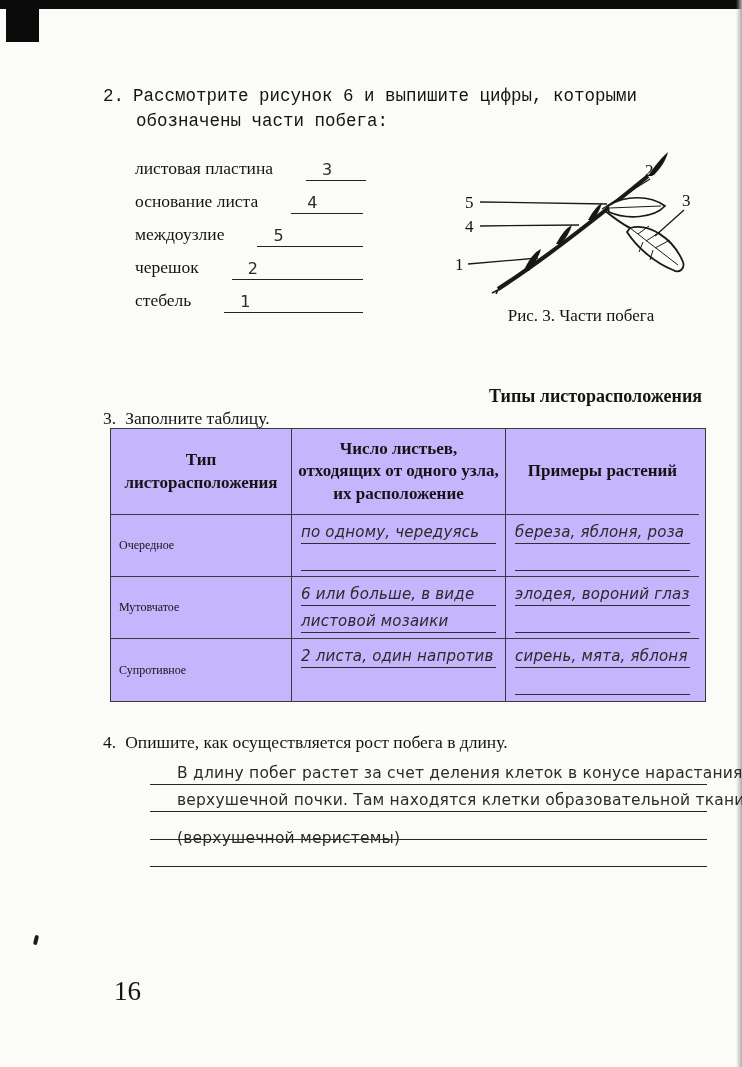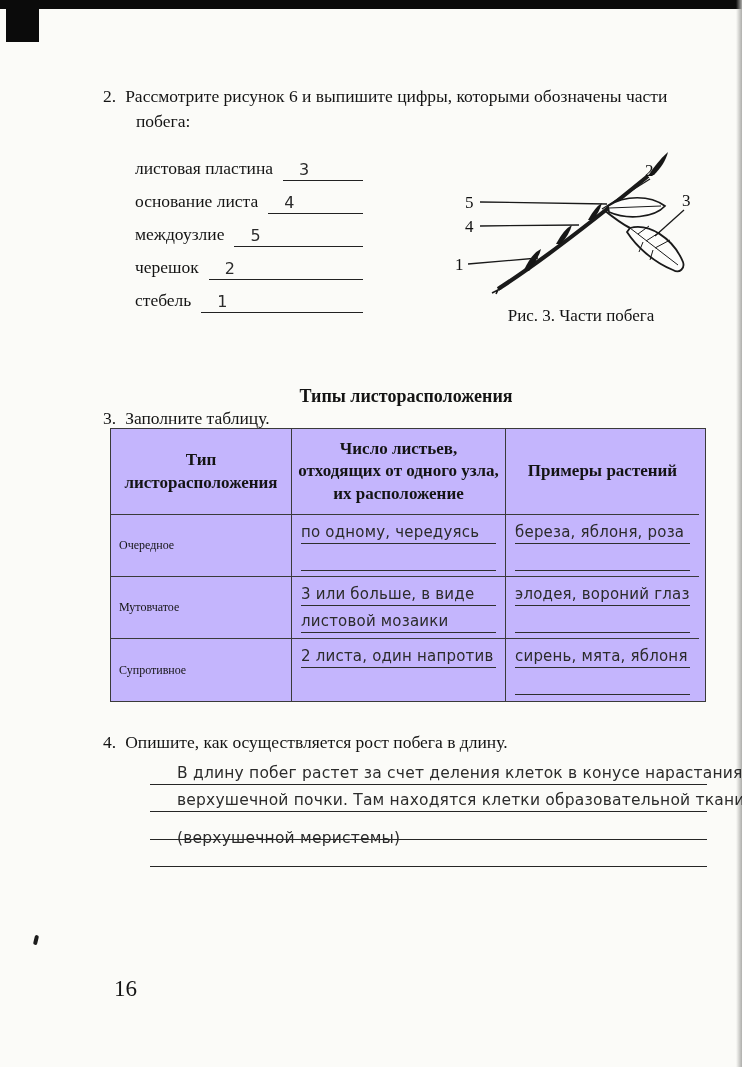--- a/index.html
+++ b/index.html
@@ -13,71 +13,71 @@
   .edge-right { position:absolute; top:0; right:0; width:6px; height:100%;
                 background:linear-gradient(to left,#aeaeab,rgba(255,255,255,0)); }
   .scan-mark { position:absolute; left:34px; top:935px; width:4px; height:10px; background:#1c1c1c;
                border-radius:2px; transform:rotate(14deg); }
 
   .task { position:absolute; font-size:17.5px; line-height:1.42; padding-left:33px; text-indent:-33px; }
   .tnum { margin-right:9px; }
 
   
   .fill-list { position:absolute; left:135px; top:148px; width:228px; }
-  .fill-row { display:flex; align-items:flex-end; height:33px; font-size:17.5px; }
+  .fill-row { display:flex; align-items:flex-end; height:33px; font-size:17.5px;gap:23px; }
   .fill-label { white-space:nowrap; padding-bottom:2px; }
   .fill-line { flex:1; margin-left:10px; border-bottom:1.6px solid #222; position:relative; height:100%; min-width:60px; }
   .fill-answer { position:absolute; left:16px; bottom:1px; }
 
   .hand { font-family:"DejaVu Sans", sans-serif; color:#2b2b2b; font-size:15px; letter-spacing:0.2px; }
   .hand-lg { font-size:16px; }
 
   
   .figure { position:absolute; left:452px; top:146px; width:258px; }
   .figure-caption { text-align:center; font-size:17px; margin-top:4px; }
   .figure svg text { font-family:"Liberation Serif", serif; font-size:17px; fill:#111; }
 
   
-  .table-title { position:absolute; left:110px; top:386px; width:592px; text-align:center;
+  .table-title { position:absolute; left:110px; top:386px; width:592px; text-align:right;
                  font-weight:bold; font-size:18px; }
   .table { position:absolute; left:110px; top:428px; width:596px;
            display:grid; grid-template-columns:181px 214px 193px;
            grid-template-rows:86px 62px 62px 62px;
            border:1.7px solid #3a3a3a; background:#c4b5fd; }
   .th { border-right:1.5px solid #3a3a3a; border-bottom:1.5px solid #3a3a3a;
         font-weight:bold; font-size:17px; line-height:1.32; text-align:center;
         display:flex; align-items:center; justify-content:center; padding:4px 6px; }
   .td { border-right:1.5px solid #3a3a3a; border-bottom:1.5px solid #3a3a3a; }
   .lastcol { border-right:none; }
   .lastrow { border-bottom:none; }
   .type-cell { display:flex; align-items:center; padding:4px 8px; font-size:12px; }
-  .ans-cell { padding:2px 9px 4px; display:flex; flex-direction:column; }
+  .ans-cell { padding:2px 9px 4px; display:flex; flex-direction:column;font-style:italic; }
   .ansline { height:27px; border-bottom:1.4px solid #2e2e2e; display:flex; align-items:flex-end;
              padding-bottom:2px; white-space:nowrap; overflow:visible; }
 
   
   .answer-block { position:absolute; left:150px; top:757px; width:557px; }
   .answer-line { height:27.5px; border-bottom:1.5px solid #262626; display:flex; align-items:flex-end;
                  padding:0 2px 2px; white-space:nowrap; overflow:visible; }
   .answer-line .hand { font-size:15.5px;margin-left:25px; }
   .answer-line.sunk .hand { transform:translateY(10px); }
 
-  .page-number { position:absolute; left:114px; top:976px; font-size:23px; }
+  .page-number { position:absolute; left:114px; top:976px; font-size:27px; }
 </style>
 </head>
 <body>
 
 <div class="page">
 
   <div class="top-strip"></div>
   <div class="corner-block"></div>
   <div class="edge-right"></div>
   <div class="scan-mark"></div>
 
-  <div class="task" style="left:103px; top:84px; width:588px;">
+  <div class="task" style="left:103px; top:84px; width:588px;font-family:Liberation Mono, monospace;">
     <span class="tnum">2.</span><span>Рассмотрите рисунок 6 и выпишите цифры, которыми обозначены части побега:</span>
   </div>
 
   <div class="fill-list">
     <div class="fill-row">
       <span class="fill-label">листовая пластина</span>
       <span class="fill-line">
         <span class="fill-answer hand hand-lg">3</span>
       </span>
     </div>
@@ -166,21 +166,21 @@
           <span class="hand">береза, яблоня, роза</span>
         </div>
       <div class="ansline">
           <span class="hand"></span>
         </div>
     </div>
 
     <div class="td type-cell">Мутовчатое</div>
     <div class="td ans-cell">
       <div class="ansline">
-          <span class="hand">3 или больше, в виде</span>
+          <span class="hand">6 или больше, в виде</span>
         </div>
       <div class="ansline">
           <span class="hand">листовой мозаики</span>
         </div>
     </div>
     <div class="td ans-cell lastcol">
       <div class="ansline">
           <span class="hand">элодея, вороний глаз</span>
         </div>
       <div class="ansline">

